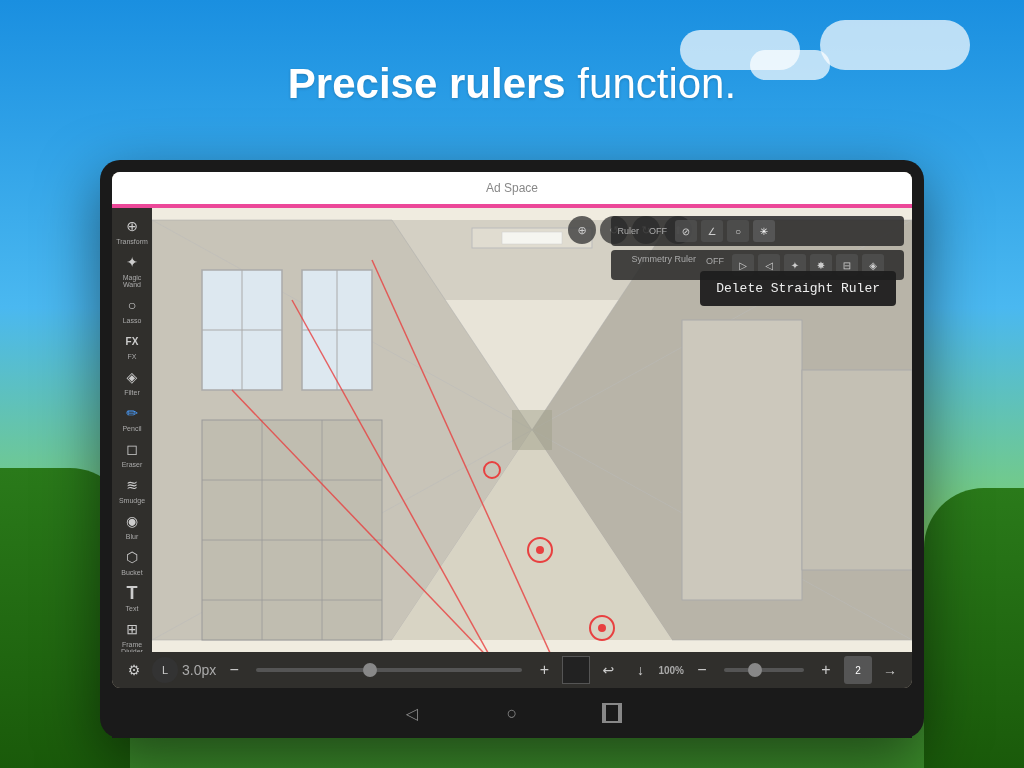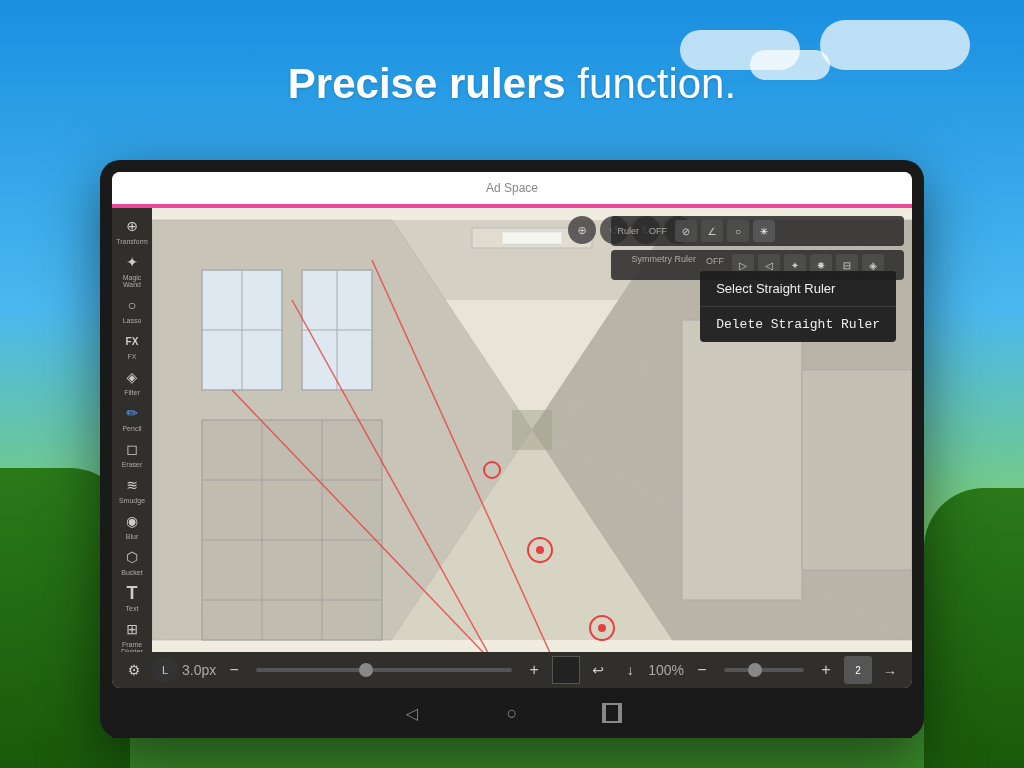--- a/index.html
+++ b/index.html
@@ -342,22 +342,23 @@
       top: -5px;
       left: 40%;
     }
 
     .size-label {
       font-size: 14px;
       color: #aaa;
     }
 
     .zoom-label {
-      font-size: 14px;
+      font-size: 10px;
       color: #aaa;
+      font-weight: bold;
     }
 
     .color-block {
       width: 28px;
       height: 28px;
       background: #222;
       border: 1px solid #555;
     }
 
     
@@ -536,21 +537,20 @@
             <div class="ruler-row">
               <span class="ruler-label">Ruler</span>
               <span class="ruler-off">OFF</span>
               <div class="ruler-btn">⊘</div>
               <div class="ruler-btn">∠</div>
               <div class="ruler-btn">○</div>
               <div class="ruler-btn active">✳</div>
             </div>
 
             <div class="dropdown-menu">
-              <div class="dropdown-item">Select Straight Ruler</div>
               <div class="dropdown-item">Delete Straight Ruler</div>
             </div>
 
             <div class="symmetry-row">
               <span class="ruler-label">Symmetry Ruler</span>
               <span class="ruler-off">OFF</span>
               <div class="ruler-btn">▷</div>
               <div class="ruler-btn">◁</div>
               <div class="ruler-btn">✦</div>
               <div class="ruler-btn">✸</div>

